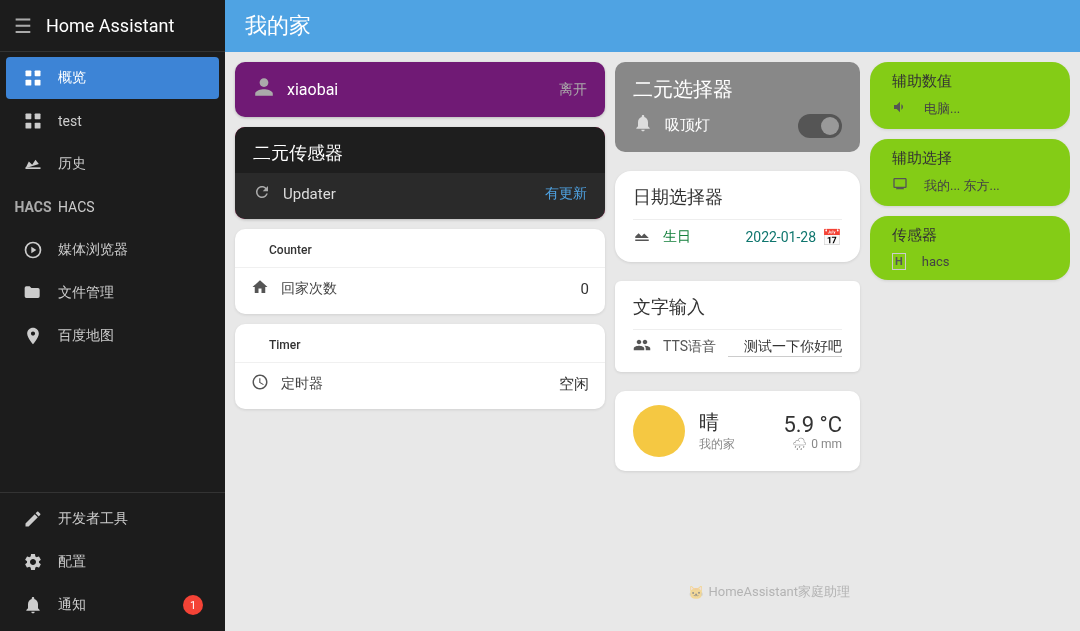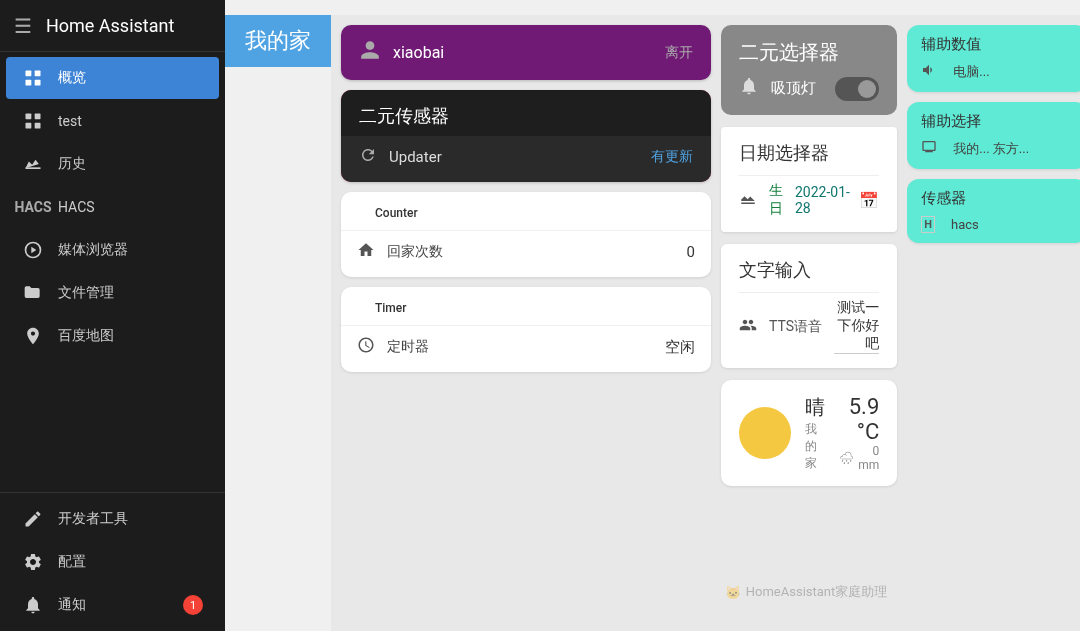--- a/index.html
+++ b/index.html
@@ -79,23 +79,22 @@
     .sidebar-bottom {
       border-top: 1px solid #333;
       padding: 4px 0;
       margin-top: 24px;
     }
 
     
     .main {
       flex: 1;
       display: flex;
-      flex-direction: row;
+      flex-direction: column;
       overflow: hidden;
-      margin-top: 15px;
     }
     .topbar {
       background: #4fa3e3;
       height: 52px;
       display: flex;
       align-items: center;
       padding: 0 20px;
       color: #fff;
       font-size: 22px;
       font-weight: 400;
@@ -216,21 +215,21 @@
     }
     .named-card-row .row-value {
       font-size: 15px;
       color: #333;
     }
 
     
     .mid-col {
       display: flex;
       flex-direction: column;
-      gap: 12px;
+      gap: 19px;
       flex: 1;
     }
 
     
     .binary-selector-card {
       background: #888;
       border-radius: 10px;
       padding: 14px 18px;
       color: #fff;
     }
@@ -261,21 +260,21 @@
       top: 3px;
       width: 18px;
       height: 18px;
       background: #999;
       border-radius: 50%;
     }
 
     
     .date-card {
       background: #fff;
-      border-radius: 4px;
+      border-radius: 16px;
       padding: 14px 18px;
       box-shadow: 0 1px 3px rgba(0,0,0,0.1);
     }
     .date-card .dc-title {
       font-size: 18px;
       font-weight: 500;
       color: #333;
       margin-bottom: 10px;
     }
     .date-card .dc-row {
@@ -353,23 +352,23 @@
     
     .right-col {
       width: 200px;
       min-width: 180px;
       display: flex;
       flex-direction: column;
       gap: 10px;
       overflow: hidden;
     }
     .right-card {
-      background: #5eead4;
-      border-radius: 12px;
-      padding: 10px 14px;
+      background: #84cc16;
+      border-radius: 18px;
+      padding: 10px 22px;
       box-shadow: 0 1px 3px rgba(0,0,0,0.1);
       overflow: hidden;
     }
     .right-card .rc-title {
       font-size: 15px;
       font-weight: 500;
       color: #333;
       margin-bottom: 8px;
     }
     .right-card .rc-row {

